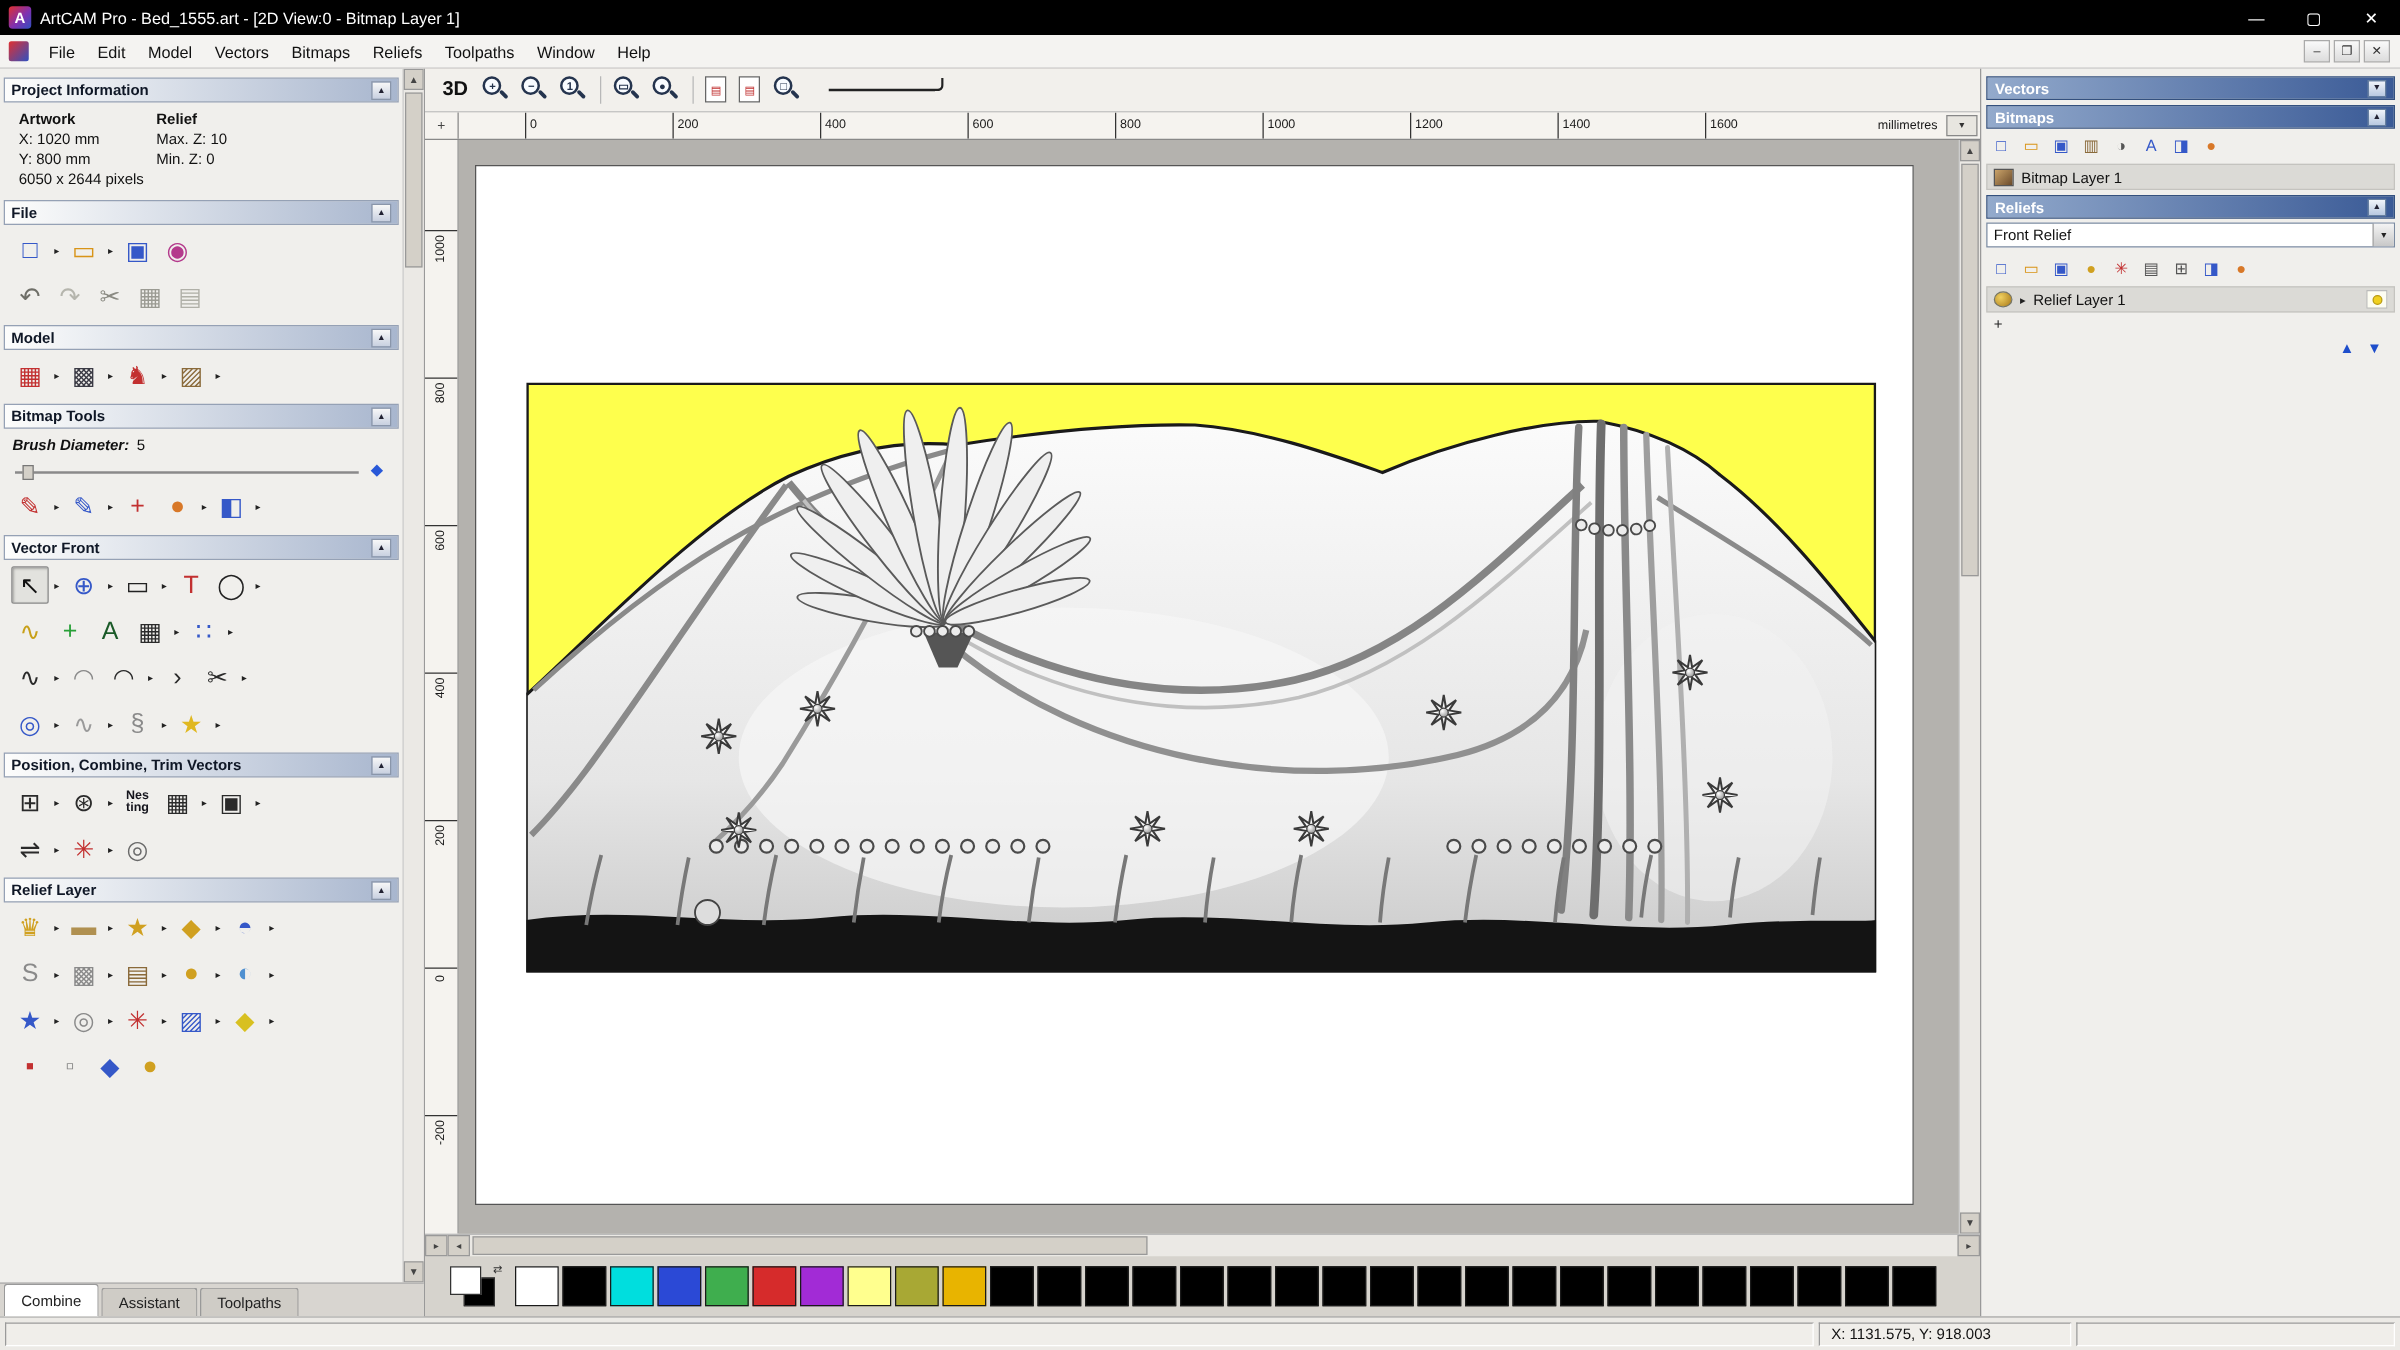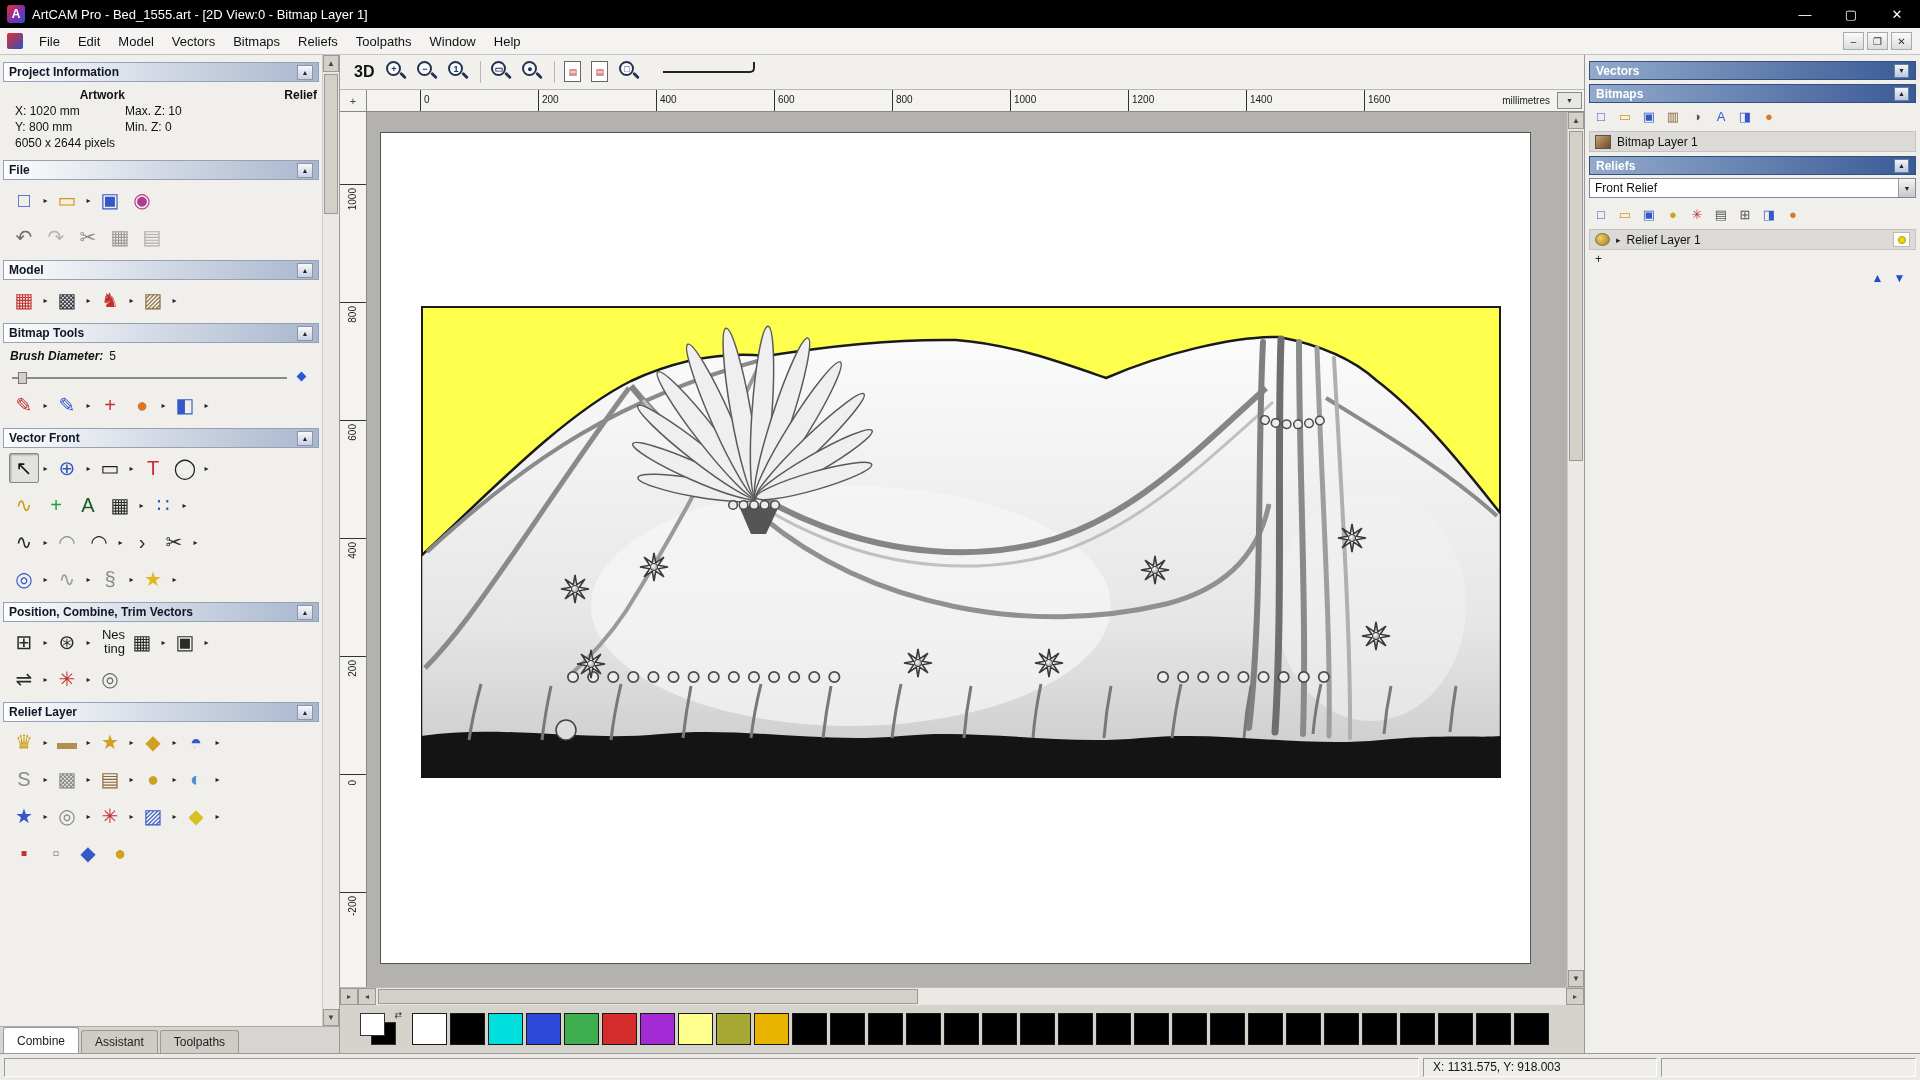--- a/index.html
+++ b/index.html
@@ -27,26 +27,26 @@
 
   
   .left-col { width:340px; background:#f0efec; border-right:1px solid #999; display:flex; flex-direction:column; }
   .left-body { flex:1; display:flex; overflow:hidden; }
   .left-content { flex:1; padding:1px 3px; overflow:hidden; }
   .sec-h { height:20px; margin-top:6px; background:linear-gradient(to right,#fdfdfc,#a8b6ce); border:1px solid #95a1b5;
     display:flex; align-items:center; padding:0 5px; font-size:12px; font-weight:bold; color:#0f1726; }
   .up-btn { margin-left:auto; width:16px; height:15px; border:1px solid #8a96aa; background:linear-gradient(#f8f8f8,#c8d0e0);
     font-size:7px; display:flex; align-items:center; justify-content:center; color:#223; }
   .pi-grid { display:grid; grid-template-columns:110px 1fr; padding:5px 2px 3px 12px; font-size:12px; line-height:16px; color:#111; }
-  .pi-grid .b { font-weight:bold;text-align:right; }
+  .pi-grid .b { font-weight:bold; }
   .tool-row { display:flex; align-items:center; gap:2px; padding:5px 2px 2px 6px; }
   .ticon { width:30px; height:30px; display:flex; align-items:center; justify-content:center; font-size:20px; border-radius:2px; }
   .ticon.fly { width:9px; height:30px; font-size:8px; color:#222; }
   .ticon.pressed { border:1px solid #888; background:#e2e2de; box-shadow:inset 1px 1px 2px rgba(0,0,0,.3); }
-  .ticon.txt { font-size:13px; font-weight:normal; line-height:1.05; color:#14141c; text-align:right; white-space:normal; }
+  .ticon.txt { font-size:10px; font-weight:bold; line-height:1.05; color:#14141c; text-align:center; white-space:normal; }
   .brush-label { font-size:12px; font-style:italic; font-weight:bold; padding:6px 0 0 7px; color:#111; }
   .brush-label span.v { font-style:normal; font-weight:normal; padding-left:6px; }
   .slider { margin:8px 12px 0 9px; position:relative; height:14px; }
   .slider .track { position:absolute; left:0; right:20px; top:6px; height:2px; background:#8a8a8a; }
   .slider .handle { position:absolute; left:6px; top:1px; width:9px; height:12px; background:#d4d0c8; border:1px solid #777; }
   .slider .maxdot { position:absolute; right:2px; top:2px; width:7px; height:7px; background:#2858d8; transform:rotate(45deg); }
 
   
   .scrollbar-v { width:17px; background:#ebe9e5; border-left:1px solid #ccc; display:flex; flex-direction:column; }
   .sb-btn { height:17px; background:#d4d0c8; border:1px solid #999; font-size:8px; display:flex; align-items:center; justify-content:center; color:#444; flex:none; }
@@ -124,21 +124,21 @@
   .combo .dd { margin-left:auto; width:17px; height:18px; background:linear-gradient(#f4f4f4,#c8c8c8); border-left:1px solid #999;
     display:flex; align-items:center; justify-content:center; font-size:7px; color:#222; }
   .plus-row { font-size:12px; padding:0 0 0 6px; color:#222; }
   .updown { display:flex; justify-content:flex-end; gap:5px; padding:4px 8px 0 0; }
   .ud-btn { width:17px; height:16px; display:flex; align-items:center; justify-content:center; color:#1e4ecb; font-size:12px; }
 
   
   .statusbar { height:27px; background:#eceae6; border-top:1px solid #999; display:flex; align-items:center; gap:4px; padding:0 4px; }
   .sb-box { height:19px; border:1px solid; border-color:#9a9a9a #ffffff #ffffff #9a9a9a; background:#f0eeea; }
   .sb-main { flex:1; }
-  .sb-coords { width:234px; font-size:12px; display:flex; align-items:center; padding-left:9px; color:#111; }
+  .sb-coords { width:202px; font-size:12px; display:flex; align-items:center; padding-left:9px; color:#111; }
   .sb-extra { width:255px; }
 </style>
 </head>
 <body>
 
 <div class="titlebar">
   <span class="app-icon">A</span>
   <span>ArtCAM Pro - Bed_1555.art - [2D View:0 - Bitmap Layer 1]</span>
   <div class="win-btns">
     <span class="win-btn">—</span>

